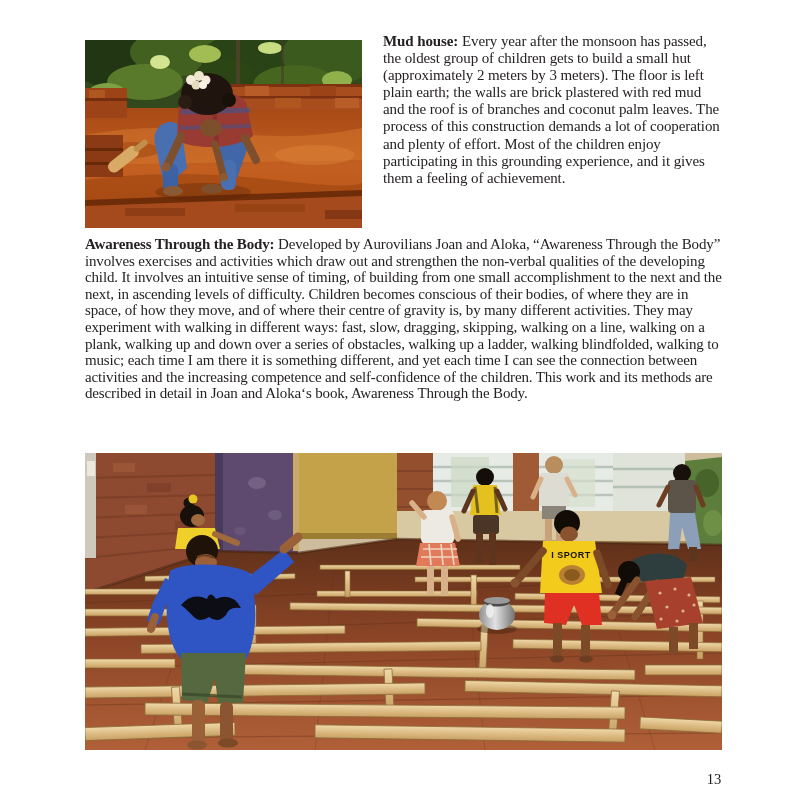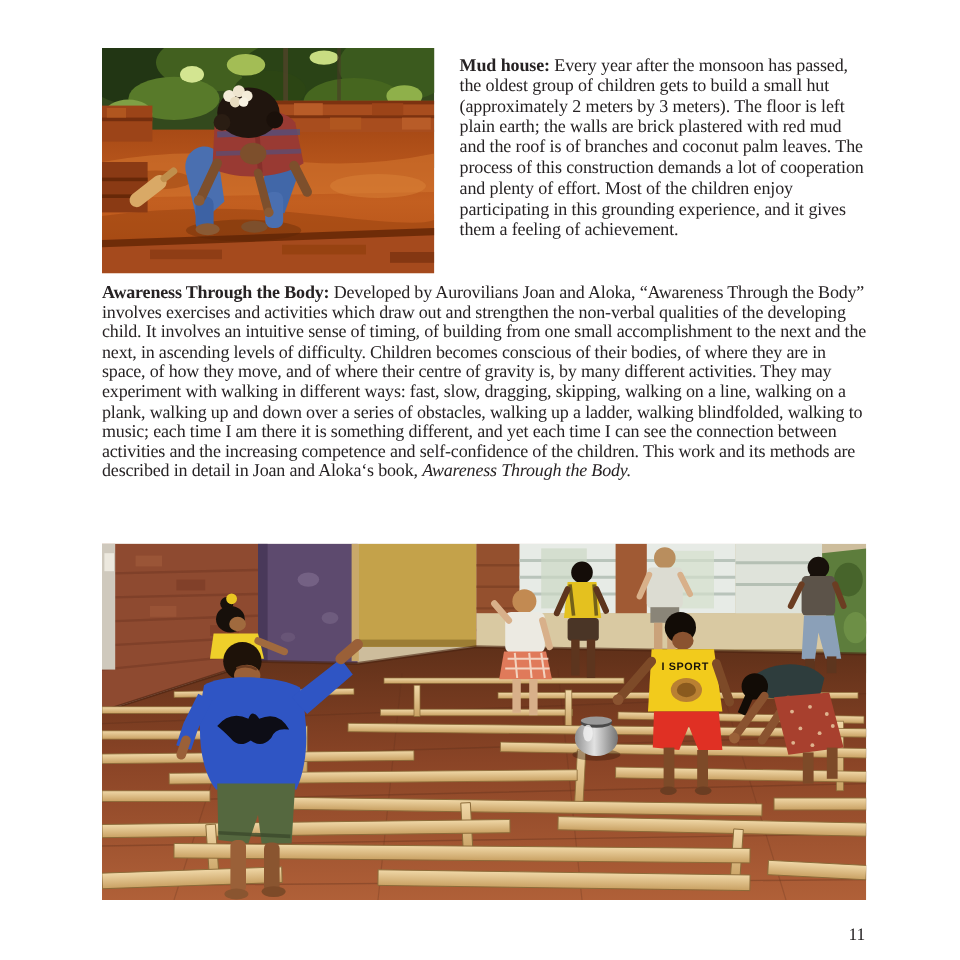--- a/index.html
+++ b/index.html
@@ -6,29 +6,29 @@
   .page{
     position:relative;width:800px;height:800px;background:#ffffff;
     font-family:"Liberation Serif","DejaVu Serif",serif;color:#262223;overflow:hidden;
   }
   figure{margin:0;padding:0;}
   .photo{position:absolute;overflow:hidden;text-decoration:underline;}
   .photo svg{display:block;width:100%;height:100%;}
   .photo-mud{left:85px;top:40px;width:277px;height:188px;}
   .photo-maze{left:85px;top:453px;width:637px;height:297px;}
   .mud-para{
-    position:absolute;left:383px;top:47px;width:341px;
+    position:absolute;left:383px;top:33px;width:341px;
     font-size:15px;line-height:17.1px;letter-spacing:-0.1px;margin:0;text-align:left;
   }
   .atb-para{
     position:absolute;left:85px;top:236px;width:641px;
     font-size:15px;line-height:16.6px;letter-spacing:-0.15px;margin:0;text-align:left;
   }
   .lead{font-weight:bold;}
-  .book{font-style:italic;}
+  .book{}
   .page-number{
     position:absolute;left:698px;top:771px;width:32px;text-align:center;
     font-size:14.5px;color:#1e1b1c;
   }
 </style>
 </head>
 <body>
 
 <div class="page">
 
@@ -350,15 +350,15 @@
         <path d="M96,200 L161,200 L158,250 L133,250 L130,226 L122,250 L97,247 Z" fill="#55683f"></path>
         <path d="M97,241 L157,244" stroke="#3c4a2c" stroke-width="3" opacity="0.8"></path>
         <rect x="107" y="247" width="13" height="44" rx="5" fill="#9a6038"></rect>
         <rect x="135" y="249" width="13" height="42" rx="5" fill="#8a5530"></rect>
         <ellipse cx="112" cy="292" rx="10" ry="4.5" fill="#8a5530"></ellipse>
         <ellipse cx="143" cy="290" rx="10" ry="4.5" fill="#7d4a28"></ellipse>
       </g>
     </svg>
   </figure>
 
-  <div class="page-number">11</div>
+  <div class="page-number">13</div>
 
 </div>
 
 </body></html>

